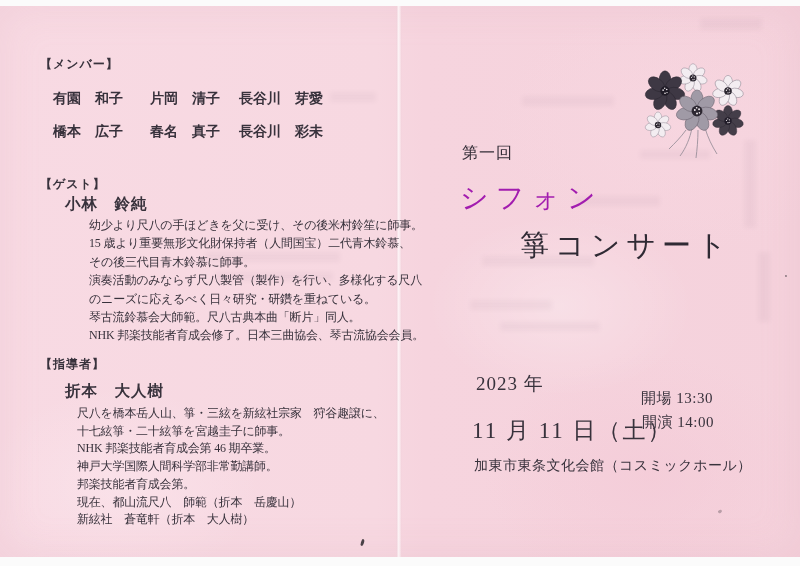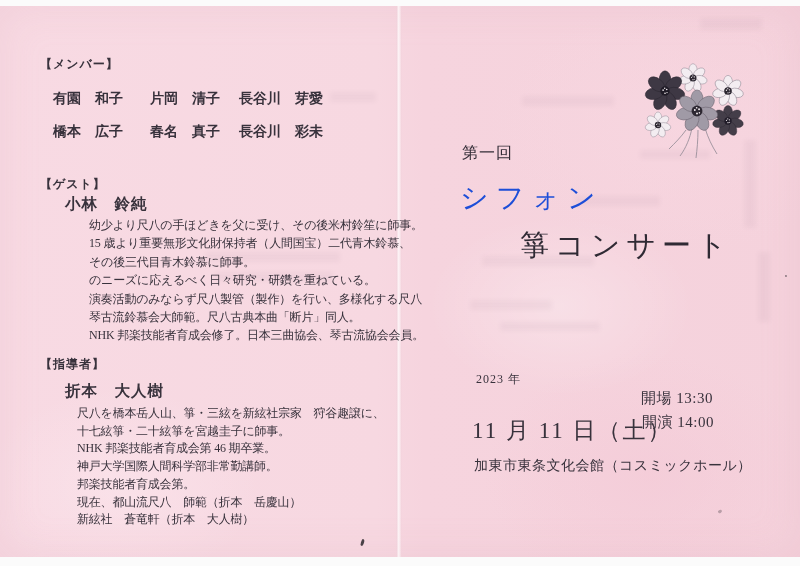--- a/index.html
+++ b/index.html
@@ -30,23 +30,23 @@
   .name { font-size:15.5px; font-weight:600; letter-spacing:1px; }
   .bio { position:absolute; font-size:12px; letter-spacing:-.2px; }
   .bio div { white-space:pre; }
   .bio-g div { line-height:18.4px; }
   .bio-i div { line-height:17.7px; }
   .members-row {
     position:absolute; left:53px; display:grid;
     grid-template-columns:97px 89px auto; font-size:14px; font-weight:600;
   }
   .title-prefix { font-size:16px; letter-spacing:1px; color:#322c36; }
-  .title-main { font-size:28px; letter-spacing:7px; color:#1d4ed8; }
+  .title-main { font-size:28px; letter-spacing:7px; color:#a21caf; }
   .title-main2 { font-size:29px; letter-spacing:6px; color:#2f2a34; }
-  .date-year { font-size:12px; letter-spacing:1px; }
+  .date-year { font-size:19px; letter-spacing:1px; }
   .date-main { font-size:23px; letter-spacing:2px;margin-top:20px; }
   .time-line { font-size:15px; letter-spacing:.5px; }
   .venue { font-size:14px; letter-spacing:.5px; }
   .ghost {
     position:absolute; background:#7d5f78; opacity:.06;
     border-radius:3px; filter:blur(2px);
   }
   .speck { position:absolute; background:#4a4248; border-radius:40% 60% 50% 50%; }
 </style>
 </head>
@@ -81,22 +81,22 @@
   <span>長谷川　彩未</span>
 </div>
 
 <div class="txt hdr" style="left:40px; top:176px;">【ゲスト】</div>
 <div class="txt name" style="left:65px; top:194px;">小林　鈴純</div>
 
 <div class="bio bio-g" style="left:89px; top:216px;">
   <div>幼少より尺八の手ほどきを父に受け、その後米村鈴笙に師事。</div>
   <div>15 歳より重要無形文化財保持者（人間国宝）二代青木鈴慕、</div>
   <div>その後三代目青木鈴慕に師事。</div>
+  <div>演奏活動のみならず尺八製管（製作）を行い、多様化する尺八</div>
   <div>のニーズに応えるべく日々研究・研鑽を重ねている。</div>
-  <div>演奏活動のみならず尺八製管（製作）を行い、多様化する尺八</div>
   <div>琴古流鈴慕会大師範。尺八古典本曲「断片」同人。</div>
   <div>NHK 邦楽技能者育成会修了。日本三曲協会、琴古流協会会員。</div>
 </div>
 
 <div class="txt hdr" style="left:40px; top:356px;">【指導者】</div>
 <div class="txt name" style="left:65px; top:381px;">折本　大人樹</div>
 
 <div class="bio bio-i" style="left:77px; top:405px;">
   <div>尺八を橋本岳人山、箏・三絃を新絃社宗家　狩谷趣譲に、</div>
   <div>十七絃箏・二十絃箏を宮越圭子に師事。</div>

